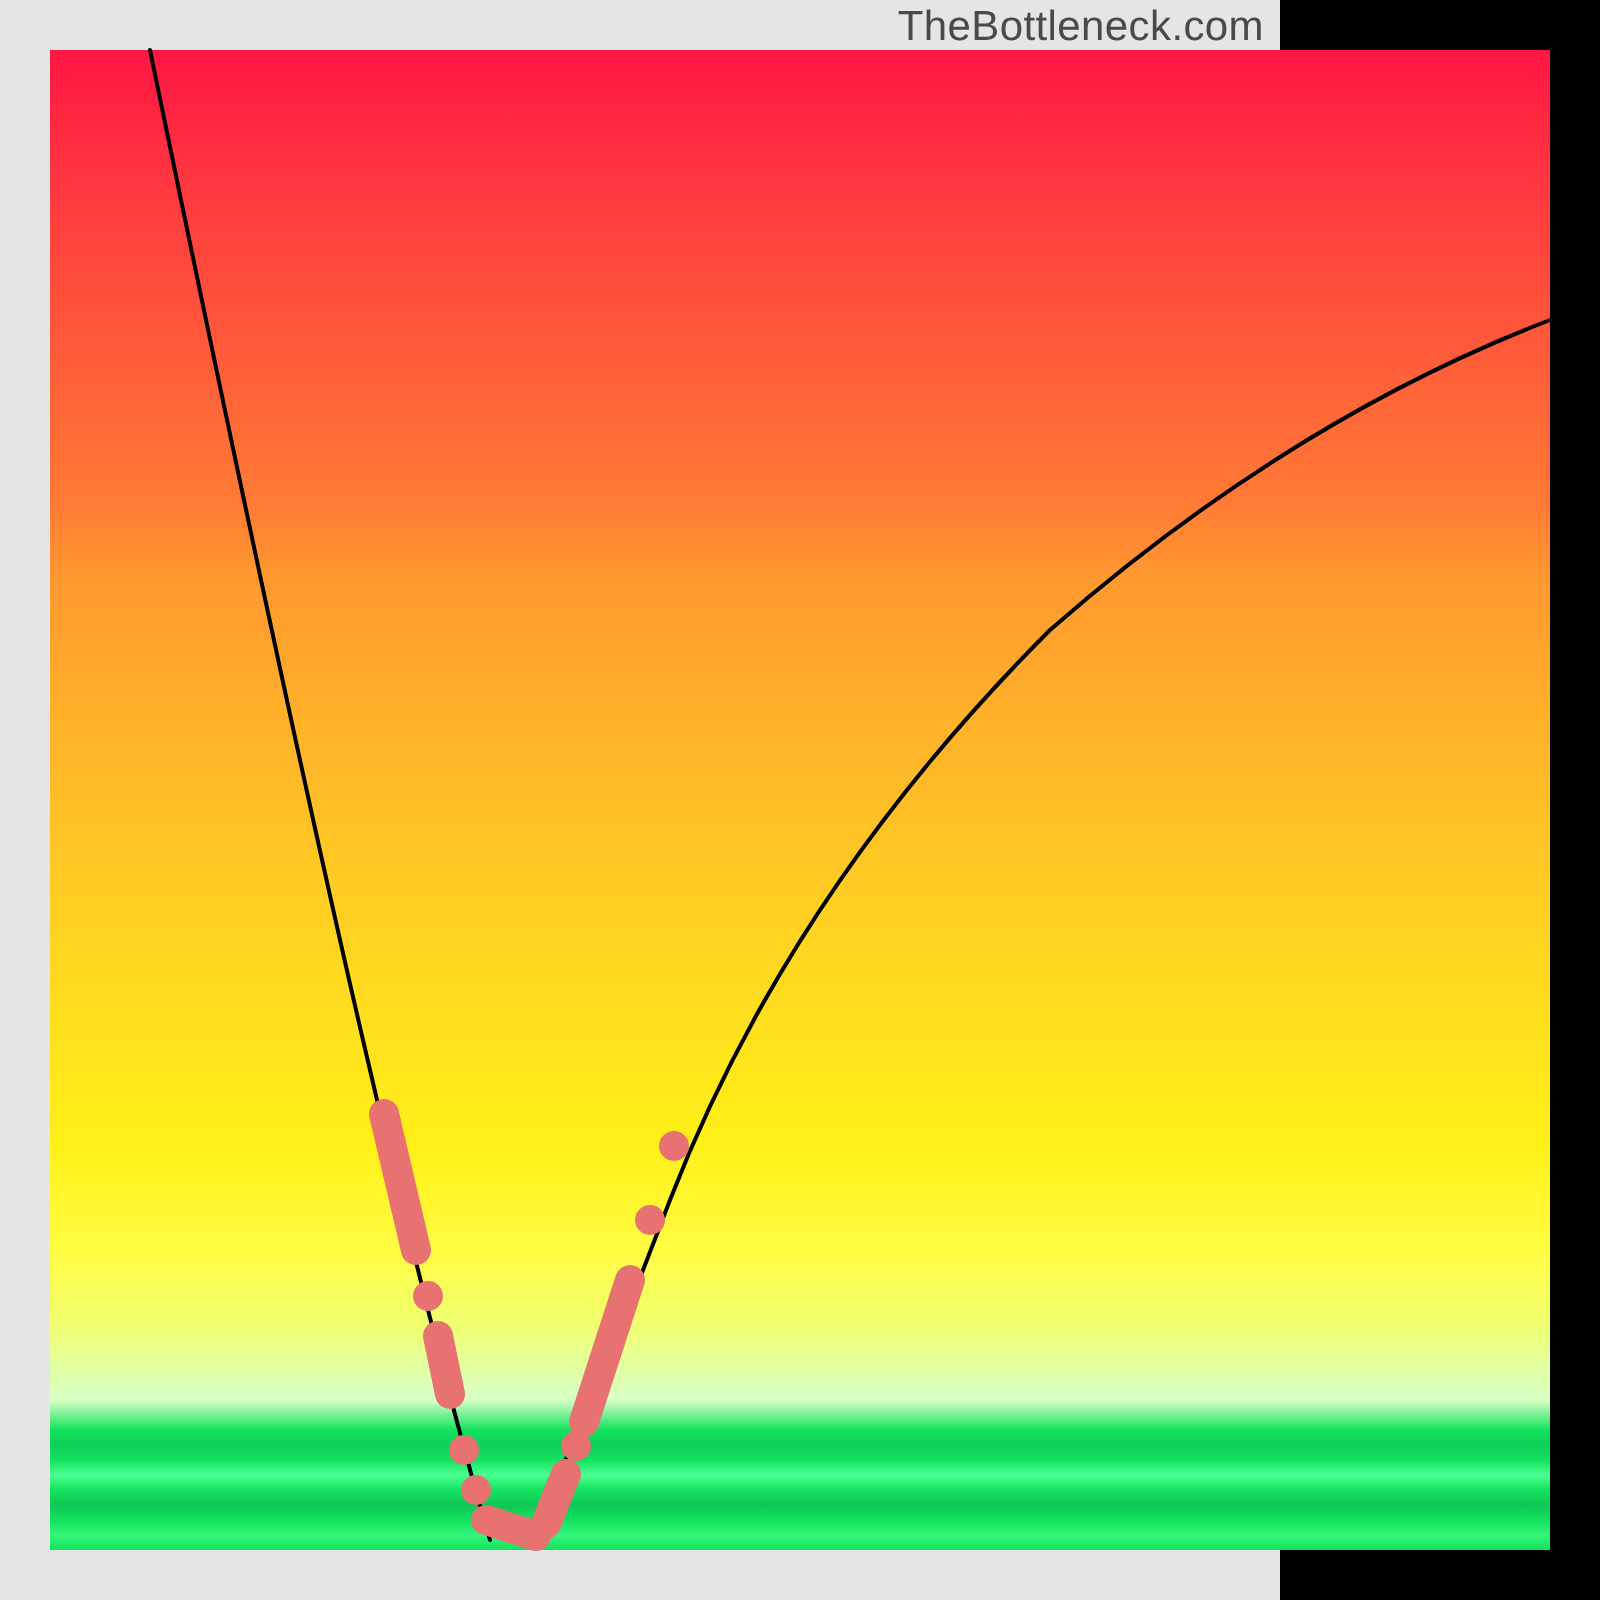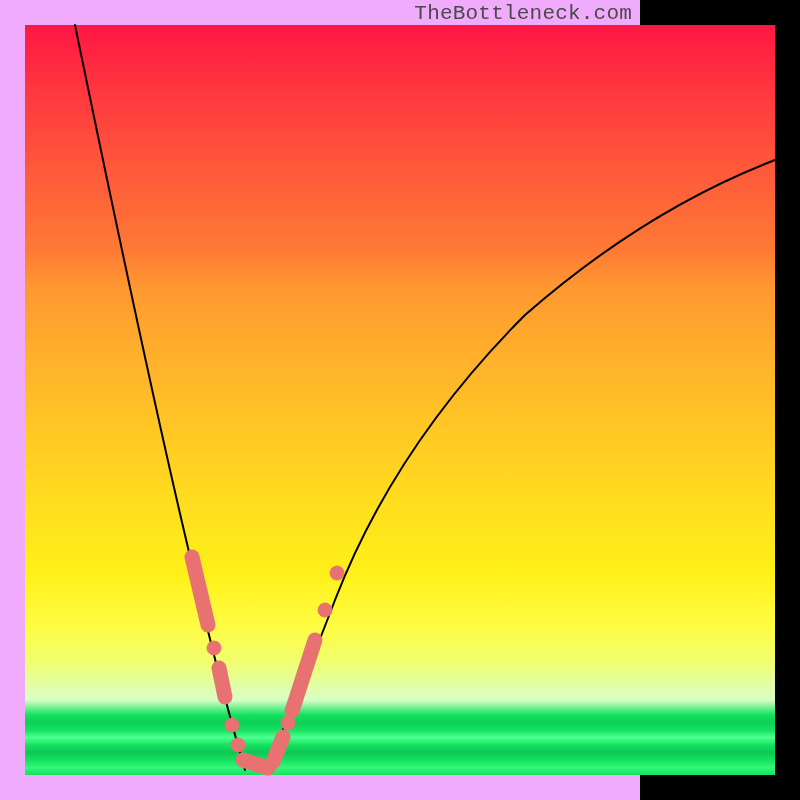--- a/index.html
+++ b/index.html
@@ -8,22 +8,21 @@
     width: 800px;
     height: 800px;
     background: #000;
     overflow: hidden;
     font-family: Arial, Helvetica, sans-serif;
   }
   .frame {
     position: relative;
     width: 640px;
     height: 800px;
-    background: #f0abfc;
-    font-family: Liberation Mono, monospace;
+    background: #e5e5e5;
   }
   .plot-bg {
     position: absolute;
     left: 25px;
     top: 25px;
     width: 750px;
     height: 750px;
     background: linear-gradient(
       to bottom,
       #ff1744 0%,

